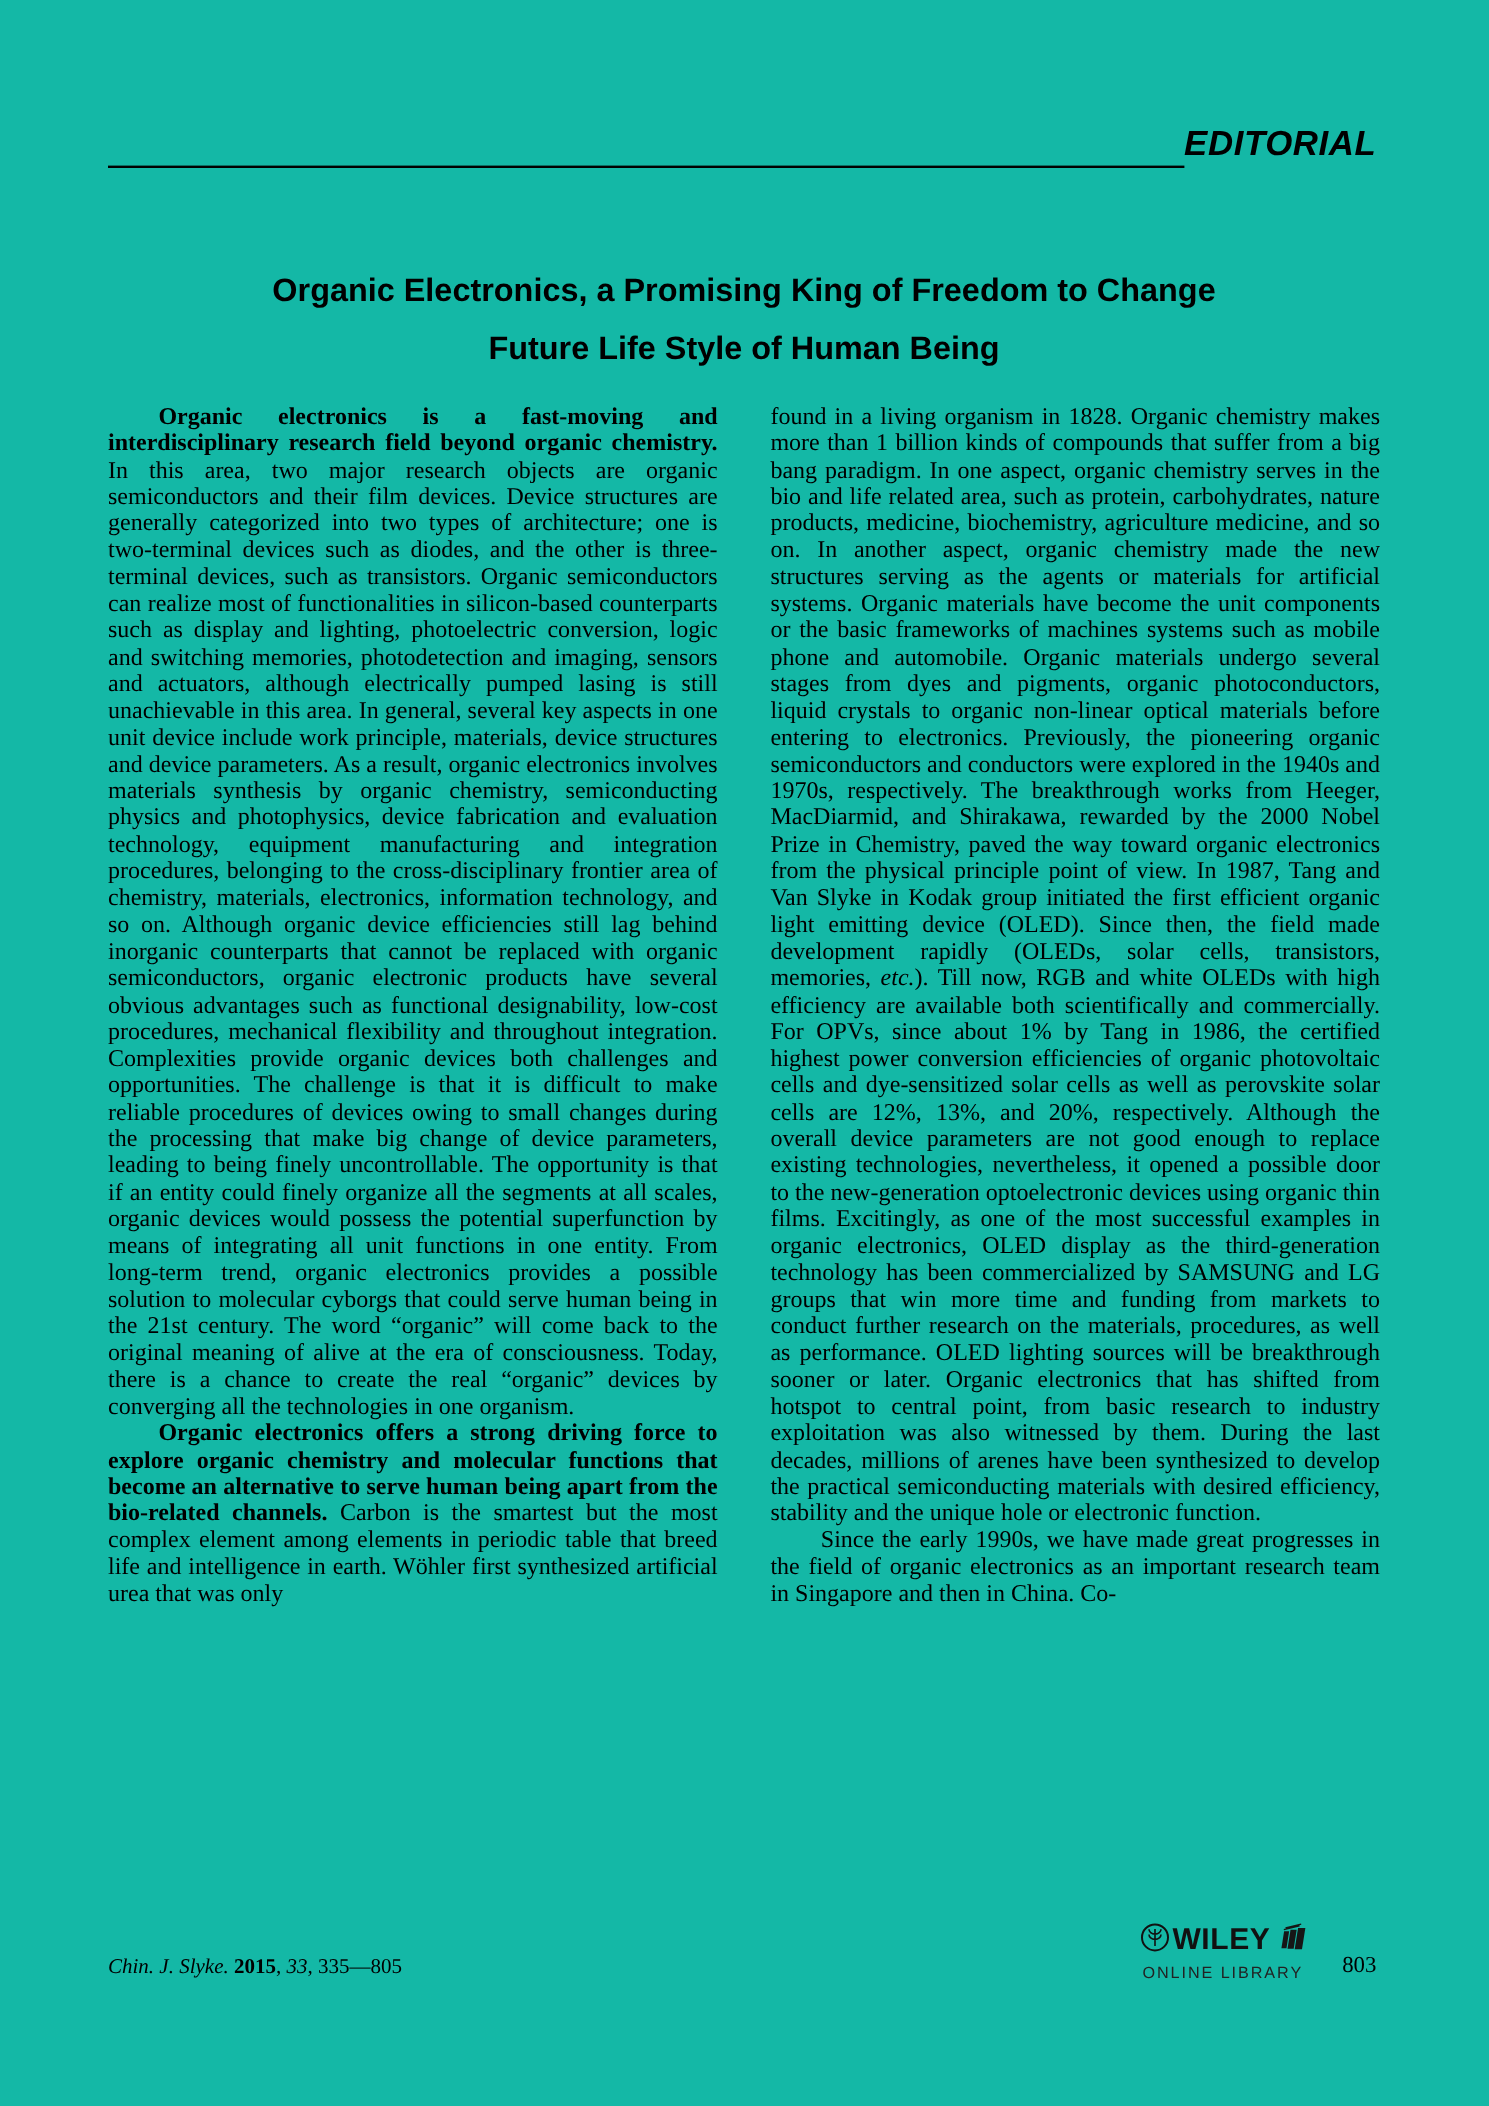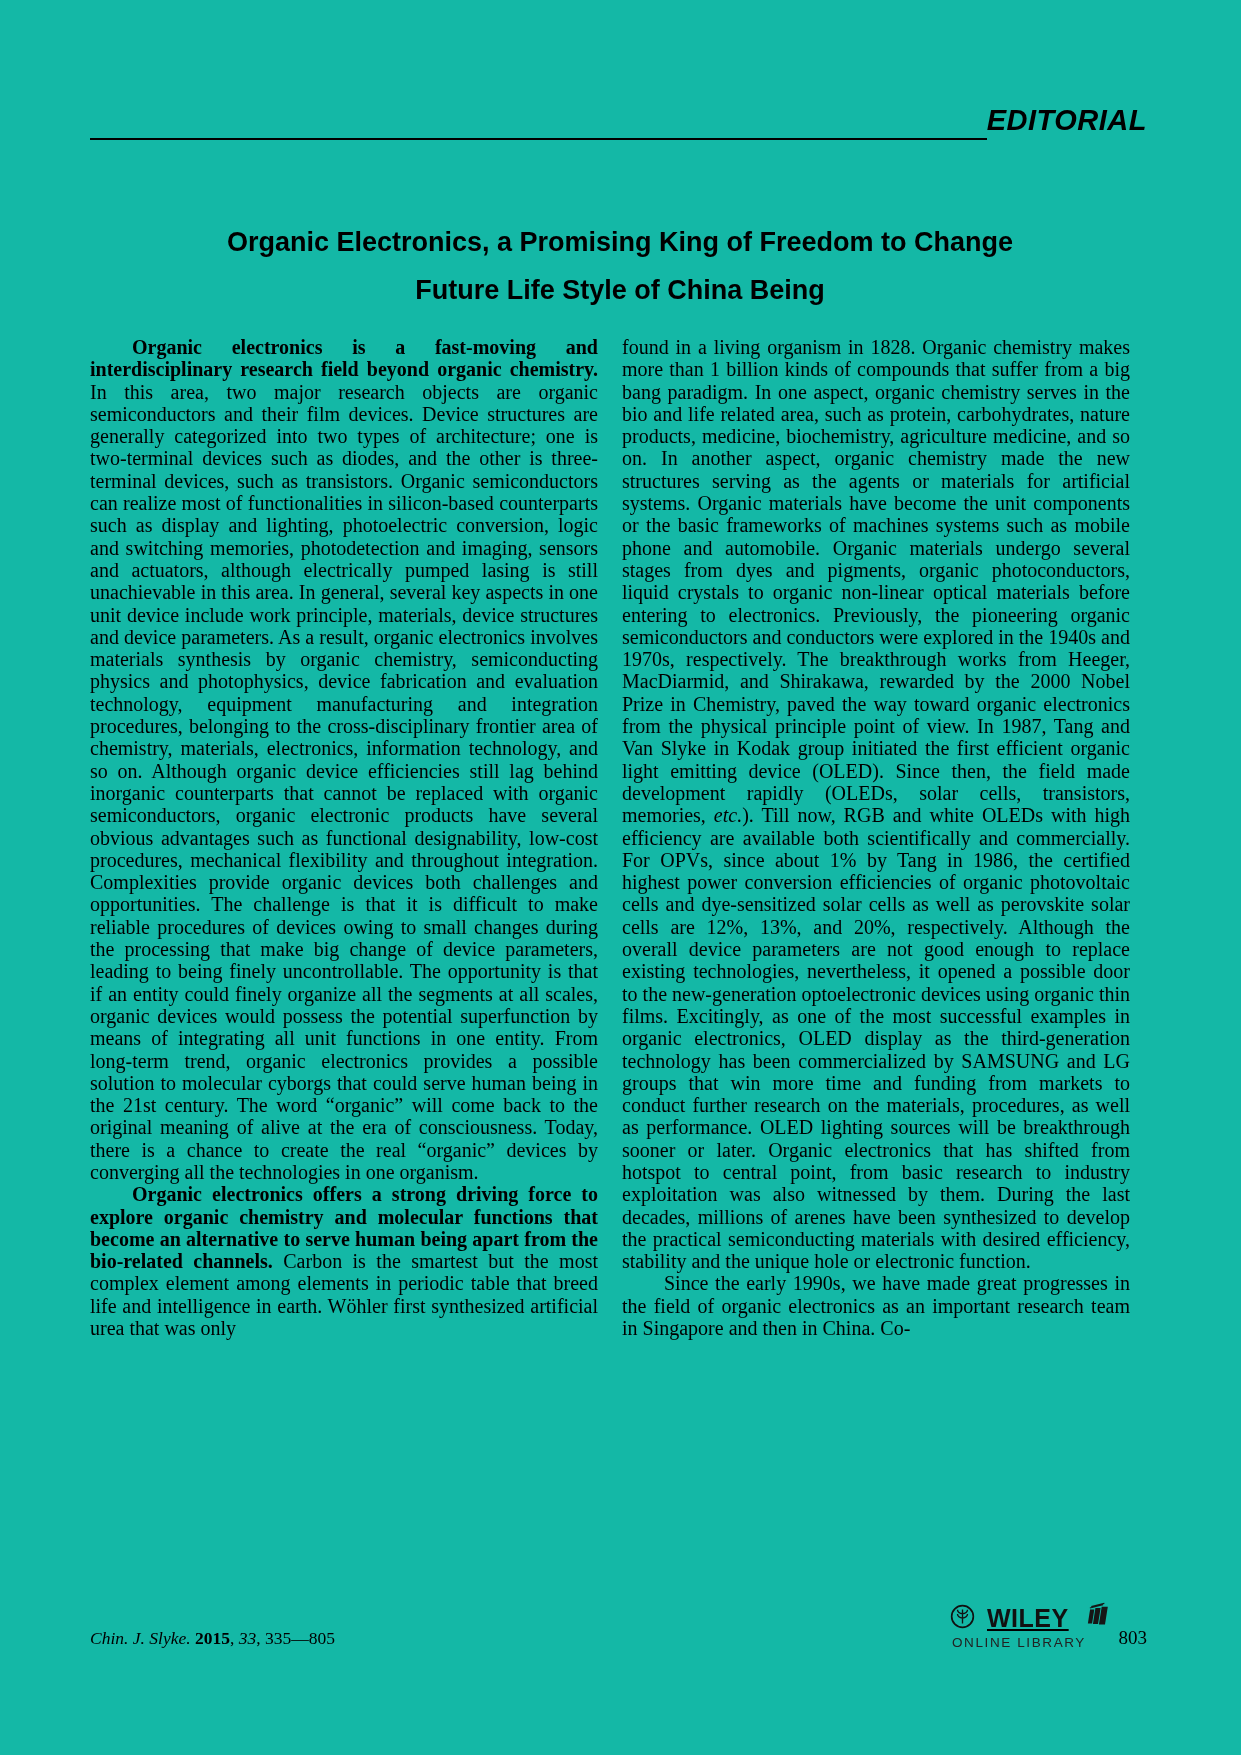--- a/index.html
+++ b/index.html
@@ -52,21 +52,21 @@
   }
   .title-line { display: block; }
 
   
   .columns {
     position: absolute;
     left: 90px;
     top: 336px;
     width: 1060px;
     display: flex;
-    gap: 24px;
+    gap: 44px;
     font-family: "Liberation Serif", serif;
     font-size: 20px;
     line-height: 22.3px;
     color: #000;
   }
   .column { width: 508px; }
   .para {
     margin: 0;
     text-align: justify;
     hyphens: auto;
@@ -95,23 +95,22 @@
     font-size: 17px;
   }
   .wiley {
     position: absolute;
     left: 950px;
     top: 1602px;
     width: 180px;
   }
   .wiley-top {
     display: flex;
-    align-items: center;
-    gap: 12px;
-    text-decoration: underline;
+    align-items: flex-start;
+    gap: 2px;
   }
   .wiley-word {
     font-family: "Liberation Sans", sans-serif;
     font-weight: bold;
     font-size: 25px;
     letter-spacing: 0.5px;
     color: #111;
   }
   .wiley-sub {
     font-family: "Liberation Sans", sans-serif;
@@ -133,21 +132,21 @@
 </head>
 <body>
 
 <div class="page">
 
   <div class="header-rule"></div>
   <div class="editorial-label">EDITORIAL</div>
 
   <h1 class="title">
     <span class="title-line">Organic Electronics, a Promising King of Freedom to Change</span>
-    <span class="title-line">Future Life Style of China Being</span>
+    <span class="title-line">Future Life Style of Human Being</span>
   </h1>
 
   <div class="columns">
     <div class="column">
       <p class="para indent"><span class="seg-bold">Organic electronics is a fast-moving and interdisciplinary research field beyond organic chemistry. </span><span class="seg-normal">In this area, two major research objects are organic semiconductors and their film devices. Device structures are generally categorized into two types of architecture; one is two-terminal devices such as diodes, and the other is three-terminal devices, such as transistors. Organic semiconductors can realize most of functionalities in silicon-based counterparts such as display and lighting, photoelectric conversion, logic and switching memories, photodetection and imaging, sensors and actuators, although electrically pumped lasing is still unachievable in this area. In general, several key aspects in one unit device include work principle, materials, device structures and device parameters. As a result, organic electronics involves materials synthesis by organic chemistry, semiconducting physics and photophysics, device fabrication and evaluation technology, equipment manufacturing and integration procedures, belonging to the cross-disciplinary frontier area of chemistry, materials, electronics, information technology, and so on. Although organic device efficiencies still lag behind inorganic counterparts that cannot be replaced with organic semiconductors, organic electronic products have several obvious advantages such as functional designability, low-cost procedures, mechanical flexibility and throughout integration. Complexities provide organic devices both challenges and opportunities. The challenge is that it is difficult to make reliable procedures of devices owing to small changes during the processing that make big change of device parameters, leading to being finely uncontrollable. The opportunity is that if an entity could finely organize all the segments at all scales, organic devices would possess the potential superfunction by means of integrating all unit functions in one entity. From long-term trend, organic electronics provides a possible solution to molecular cyborgs that could serve human being in the 21st century. The word “organic” will come back to the original meaning of alive at the era of consciousness. Today, there is a chance to create the real “organic” devices by converging all the technologies in one organism.</span></p>
       <p class="para indent"><span class="seg-bold">Organic electronics offers a strong driving force to explore organic chemistry and molecular functions that become an alternative to serve human being apart from the bio-related channels. </span><span class="seg-normal">Carbon is the smartest but the most complex element among elements in periodic table that breed life and intelligence in earth. Wöhler first synthesized artificial urea that was only</span></p>
     </div>
     <div class="column">
       <p class="para"><span class="seg-normal">found in a living organism in 1828. Organic chemistry makes more than 1 billion kinds of compounds that suffer from a big bang paradigm. In one aspect, organic chemistry serves in the bio and life related area, such as protein, carbohydrates, nature products, medicine, biochemistry, agriculture medicine, and so on. In another aspect, organic chemistry made the new structures serving as the agents or materials for artificial systems. Organic materials have become the unit components or the basic frameworks of machines systems such as mobile phone and automobile. Organic materials undergo several stages from dyes and pigments, organic photoconductors, liquid crystals to organic non-linear optical materials before entering to electronics. Previously, the pioneering organic semiconductors and conductors were explored in the 1940s and 1970s, respectively. The breakthrough works from Heeger, MacDiarmid, and Shirakawa, rewarded by the 2000 Nobel Prize in Chemistry, paved the way toward organic electronics from the physical principle point of view. In 1987, Tang and Van Slyke in Kodak group initiated the first efficient organic light emitting device (OLED). Since then, the field made development rapidly (OLEDs, solar cells, transistors, memories, </span><span class="seg-italic">etc.</span><span class="seg-normal">). Till now, RGB and white OLEDs with high efficiency are available both scientifically and commercially. For OPVs, since about 1% by Tang in 1986, the certified highest power conversion efficiencies of organic photovoltaic cells and dye-sensitized solar cells as well as perovskite solar cells are 12%, 13%, and 20%, respectively. Although the overall device parameters are not good enough to replace existing technologies, nevertheless, it opened a possible door to the new-generation optoelectronic devices using organic thin films. Excitingly, as one of the most successful examples in organic electronics, OLED display as the third-generation technology has been commercialized by SAMSUNG and LG groups that win more time and funding from markets to conduct further research on the materials, procedures, as well as performance. OLED lighting sources will be breakthrough sooner or later. Organic electronics that has shifted from hotspot to central point, from basic research to industry exploitation was also witnessed by them. During the last decades, millions of arenes have been synthesized to develop the practical semiconducting materials with desired efficiency, stability and the unique hole or electronic function.</span></p>
       <p class="para indent"><span class="seg-normal">Since the early 1990s, we have made great progresses in the field of organic electronics as an important research team in Singapore and then in China. Co-</span></p>

